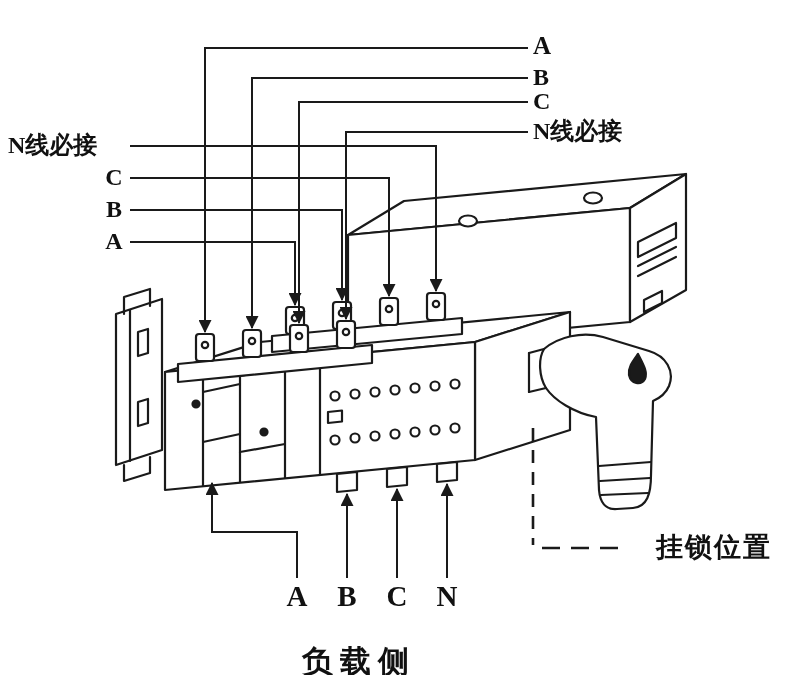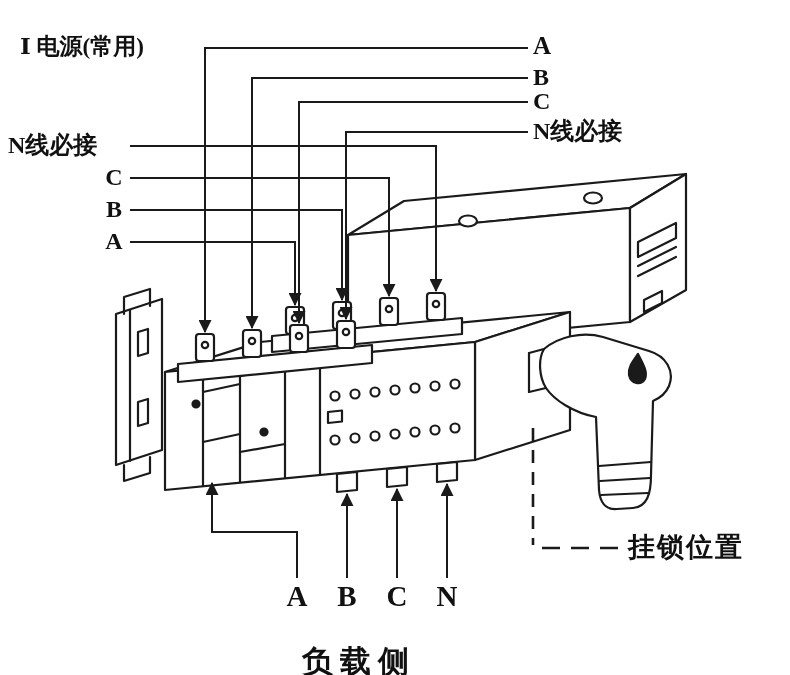--- a/index.html
+++ b/index.html
@@ -155,34 +155,33 @@
       <path d="M130,210 L342,210 L342,300" marker-end="url(#arr)"></path>
       <path d="M130,242 L295,242 L295,305" marker-end="url(#arr)"></path>
 
       <path d="M297,578 L297,532 L212,532 L212,483" marker-end="url(#arr)"></path>
       <path d="M347,578 L347,494" marker-end="url(#arr)"></path>
       <path d="M397,578 L397,489" marker-end="url(#arr)"></path>
       <path d="M447,578 L447,484" marker-end="url(#arr)"></path>
     </g>
   </svg>
 
-  <div class="lbl sz23" style="left:20px;top:34px;">Ⅰ 电源(常用)</div>
 
   <div class="lbl sz24" style="left:8px;top:132px;">N线必接</div>
   <div class="lbl sz24 phase" style="left:100px;top:164px;">C</div>
   <div class="lbl sz24 phase" style="left:100px;top:196px;">B</div>
   <div class="lbl sz24 phase" style="left:100px;top:228px;">A</div>
 
   <div class="lbl sz25" style="left:533px;top:32px;">A</div>
   <div class="lbl sz24" style="left:533px;top:64px;">B</div>
   <div class="lbl sz24" style="left:533px;top:88px;">C</div>
   <div class="lbl sz24" style="left:533px;top:118px;">N线必接</div>
 
   <div class="lbl sz29 phase" style="left:283px;top:580px;">A</div>
   <div class="lbl sz29 phase" style="left:333px;top:580px;">B</div>
   <div class="lbl sz29 phase" style="left:383px;top:580px;">C</div>
   <div class="lbl sz29 phase" style="left:433px;top:580px;">N</div>
 
   <div class="lbl sz31" style="left:302px;top:616px;margin-top:28px;">负载侧</div>
 
-  <div class="lbl sz27" style="left:628px;top:532px;">挂锁位置</div>
+  <div class="lbl sz27" style="left:656px;top:532px;">挂锁位置</div>
 
 </div>
 
 </body></html>

